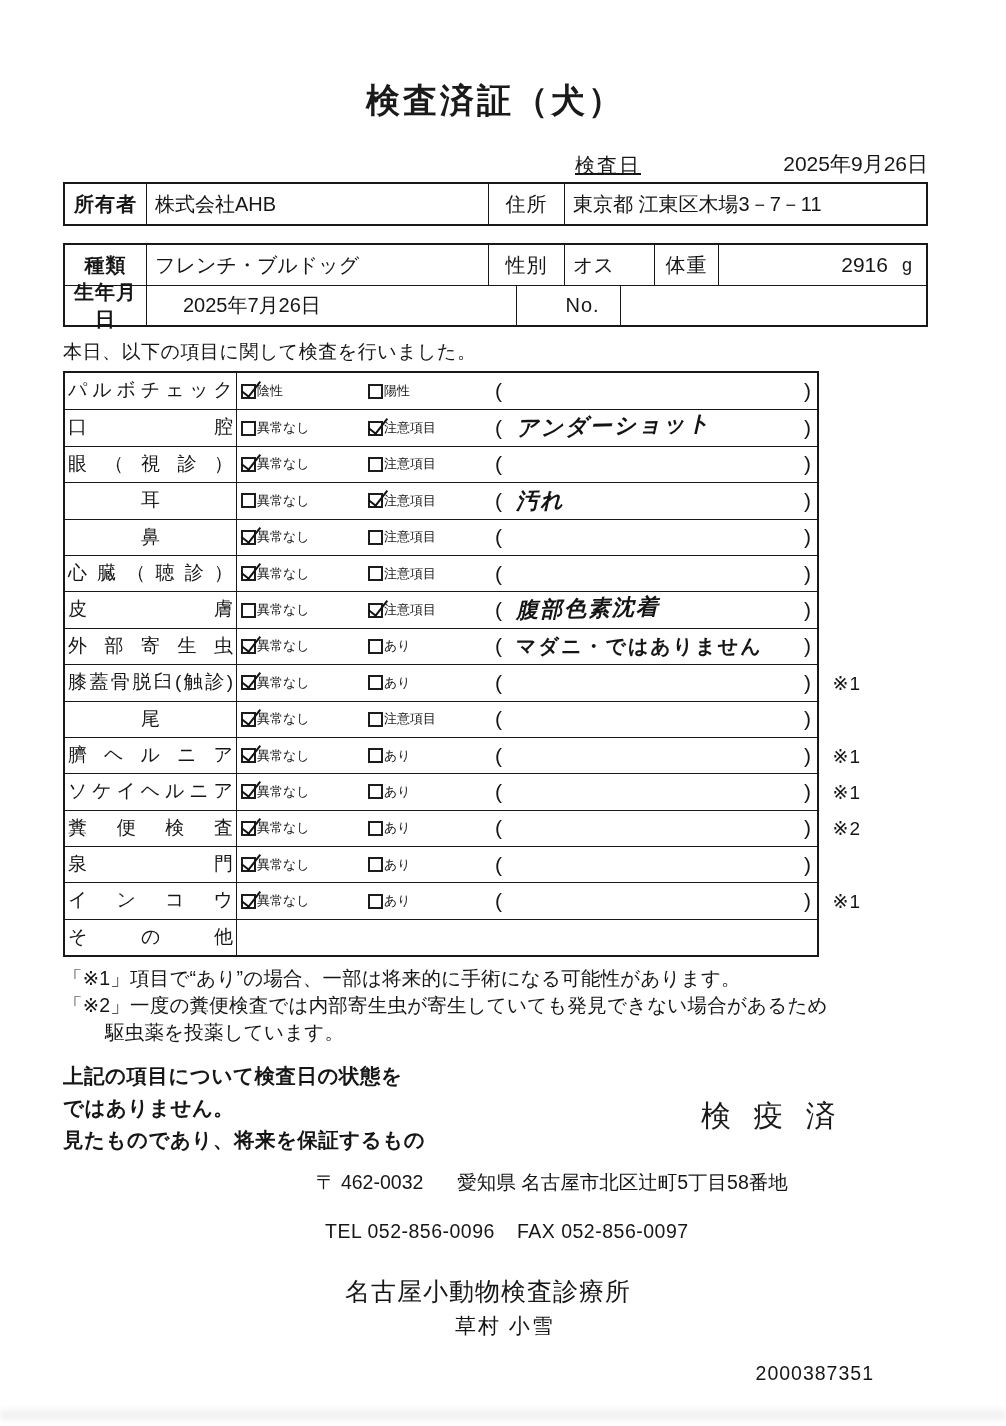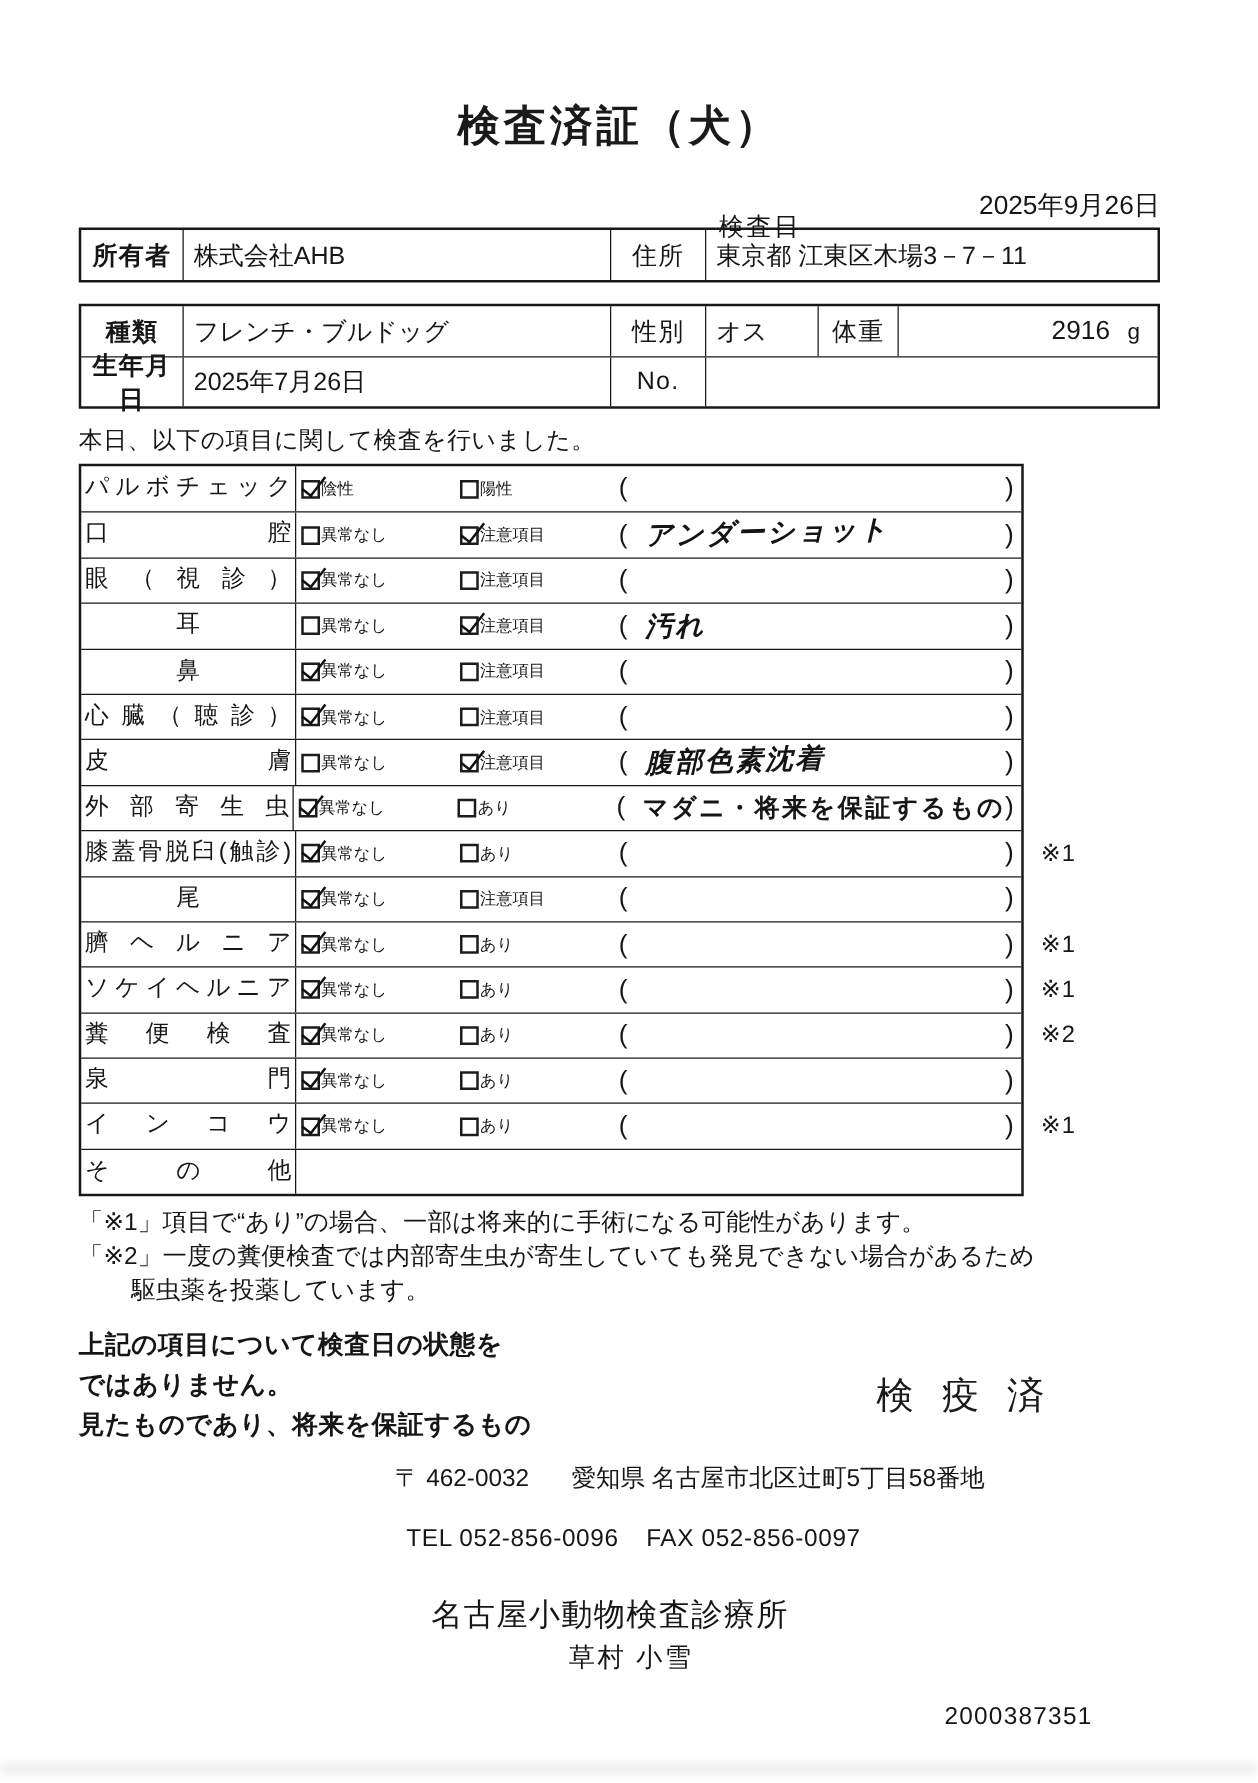--- a/index.html
+++ b/index.html
@@ -7,26 +7,26 @@
   body {
     width:1006px; height:1426px; position:relative;
     font-family:"Liberation Sans","DejaVu Sans",sans-serif;
     color:#161616; overflow:hidden;
   }
   .page { position:absolute; left:63px; top:0; width:865px; }
 
   .title { text-align:center; margin-top:78px; font-size:34px; font-weight:700; letter-spacing:3px; color:#1a1a1a; }
 
   .date-line { position:relative; height:30px; margin-top:28px; font-size:20px; }
-  .date-line .dl-label { position:absolute; left:512px; top:16px; letter-spacing:2px; }
+  .date-line .dl-label { position:absolute; left:512px; top:0; letter-spacing:2px;text-decoration:underline; }
   .date-line .dl-value { position:absolute; right:0; top:-2px; font-size:21px; }
 
   .htable { border:2.2px solid #181818; display:flex; flex-direction:column; background:#fff; }
   .hrow { display:flex; height:40px; }
-  .hrow + .hrow { border-top:1.8px solid #181818; }
+  .hrow + .hrow { border-top:1.8px solid #181818;gap:28px; }
   .hcell { display:flex; align-items:center; font-size:20px; padding:12px 8px; }
   .hcell.lab { justify-content:center; padding:0 4px; letter-spacing:1px; }
   .bR { border-right:1.8px solid #181818; }
   .w-lab1 { width:82px;font-weight:bold; } .w-val1 { width:342px; } .w-lab2 { width:76px; } .w-val2 { flex:1; }
   .w-sex { width:90px; } .w-wlab { width:64px; }
   .weight-cell { flex:1; justify-content:flex-end; }
   .weight-cell .wnum { font-size:21px; }
   .weight-cell .wunit { font-size:18px; margin-left:14px; margin-right:6px; }
   .mt18 { margin-top:17px;text-align:center; }
 
@@ -252,21 +252,21 @@
         <span class="opt checked">
             <span class="cb"></span>
             <span class="opt-label">異常なし</span>
           </span>
         <span class="opt">
             <span class="cb"></span>
             <span class="opt-label">あり</span>
           </span>
         <span class="paren">
             <span class="p-open">(</span>
-            <span class="p-note printed">マダニ・将来を保証するもの</span>
+            <span class="p-note printed">マダニ・ではありません</span>
             <span class="p-close">)</span>
           </span>
       </div>
     </div>
 
     <div class="t-row">
       <div class="t-label">膝蓋骨脱臼(触診)</div>
       <div class="t-content">
         <span class="opt checked">
             <span class="cb"></span>

